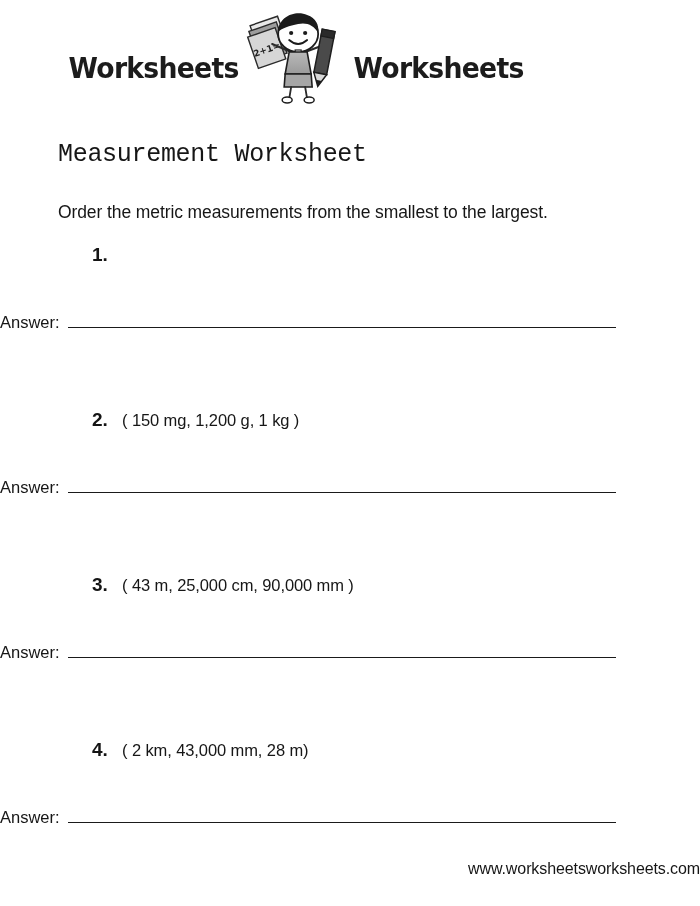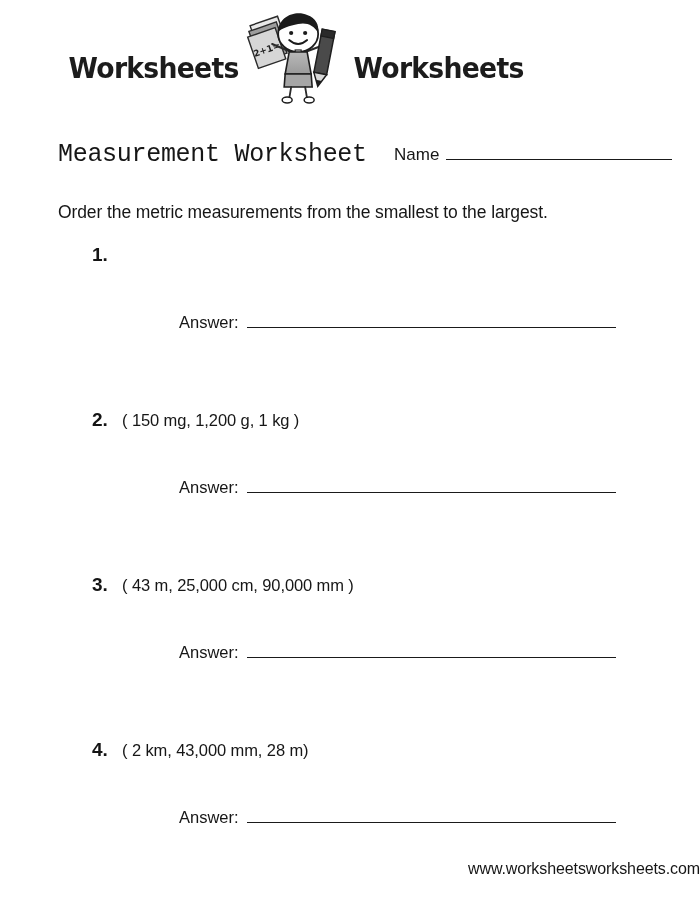--- a/index.html
+++ b/index.html
@@ -129,21 +129,20 @@
   }
   .problem-text {
     font-size: 16.5px;
     color: #161616;
     white-space: nowrap;
     letter-spacing: -0.1px;
   }
   .answer-row {
     display: flex;
     align-items: baseline;
-    padding-left: 179px;
     padding-right: 84px;
     margin-top: 47px;
   }
   .answer-label {
     font-size: 16.5px;
     color: #161616;
     white-space: nowrap;
     flex: 0 0 auto;
   }
   .answer-line {
@@ -218,24 +217,20 @@
       </svg>
     </div>
 
     <div class="logo-word right">Worksheets</div>
   </div>
 </div>
 
 <div class="title-row">
   <div class="worksheet-title">Measurement Worksheet</div>
 
-  <div class="name-block">
-    <span class="name-label">Name</span>
-    <span class="name-line"></span>
-  </div>
 </div>
 
 <div class="instructions">Order the metric measurements from the smallest to the largest.</div>
 
 <div class="problems">
 
   <div class="problem">
     <div class="problem-head">
       <span class="problem-number">1.</span>
     </div>

